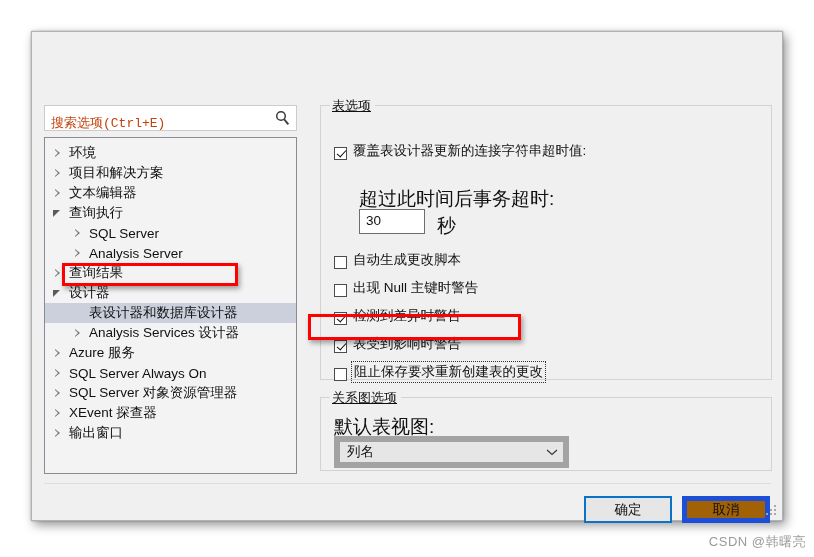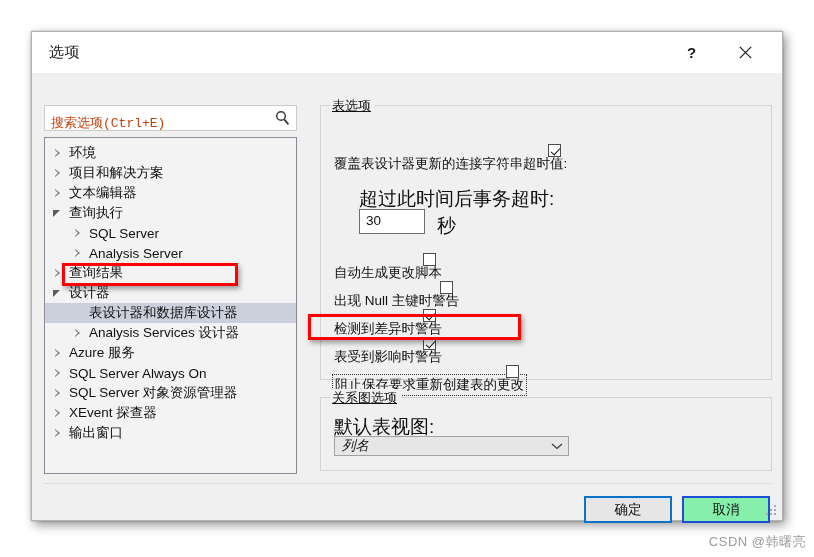--- a/index.html
+++ b/index.html
@@ -183,25 +183,24 @@
     white-space: nowrap;
     text-decoration: underline;
   }
 
   #gb-table { width: 452px; height: 275px; }
   #gb-diagram { width: 452px; height: 74px; margin-top: 17px; }
 
   .chk-row {
     position: absolute;
     display: flex;
-    align-items: flex-end;
+    align-items: center;
     font-size: 13.5px;
     color: #101010;
     white-space: nowrap;
-    flex-direction: column;
   }
   .chkbox {
     width: 13px; height: 13px;
     border: 1px solid #4c4c4c;
     background: #ffffff;
     box-sizing: border-box;
     margin-right: 6px;
     position: relative;
     flex: 0 0 auto;
     top: 2px;
@@ -236,27 +235,26 @@
     border: 1px solid #6d6d6d;
     box-sizing: border-box;
     font-size: 13.5px;
     color: #101010;
     padding: 3px 0 0 6px;
   }
 
   .combo {
     position: absolute;
     width: 235px;
-    height: 20px;
+    height: 32px;
     background: #e6e6e6;
-    border: 1px solid #a3a3a3;
-    box-sizing: border-box;
-    display: flex;
-    align-items: center;
-    font-style: italic;
+    border: 6px solid #a3a3a3;
+    box-sizing: border-box;
+    display: flex;
+    align-items: center;
   }
   .combo-text {
     font-size: 13.5px;
     color: #101010;
     padding-left: 7px;
     flex: 1 1 auto;
   }
   .combo-arrow {
     width: 22px;
     display: flex;
@@ -271,22 +269,22 @@
     top: 410px;
     width: 727px;
     height: 1px;
     background: #dcdcdc;
   }
   .btn {
     position: absolute;
     top: 423px;
     width: 88px;
     height: 27px;
-    background: #86efac;
-    border: 2px solid #1d4ed8;
+    background: #a16207;
+    border: 5px solid #1d4ed8;
     box-sizing: border-box;
     font-size: 13.5px;
     color: #101010;
     display: flex;
     align-items: center;
     justify-content: center;
   }
   .btn.primary {
     left: 552px;
     border: 2px solid #0a73c8;
@@ -328,34 +326,20 @@
     letter-spacing: .5px;
   }
 </style>
 </head>
 <body>
 
 <div id="root">
 
   <div class="dialog">
 
-    <div class="titlebar">
-      <div class="title-text">选项</div>
-      <div class="win-btn help">
-        <span>?</span>
-      </div>
-      <div class="win-btn close">
-        <span>
-          <svg width="13" height="13" viewBox="0 0 13 13">
-              <line x1="0.8" y1="0.8" x2="12.2" y2="12.2" stroke="#1a1a1a" stroke-width="1.2"></line>
-              <line x1="12.2" y1="0.8" x2="0.8" y2="12.2" stroke="#1a1a1a" stroke-width="1.2"></line>
-            </svg>
-        </span>
-      </div>
-    </div>
 
     <div class="dlg-body">
 
       <div class="left-pane">
 
         <div class="search-box">
           <div class="search-placeholder">搜索选项(Ctrl+E)</div>
           <div class="search-icon">
             <svg width="15" height="16" viewBox="0 0 15 16">
               <circle cx="6" cy="6" r="4.3" fill="none" stroke="#3a3a3a" stroke-width="1.5"></circle>

